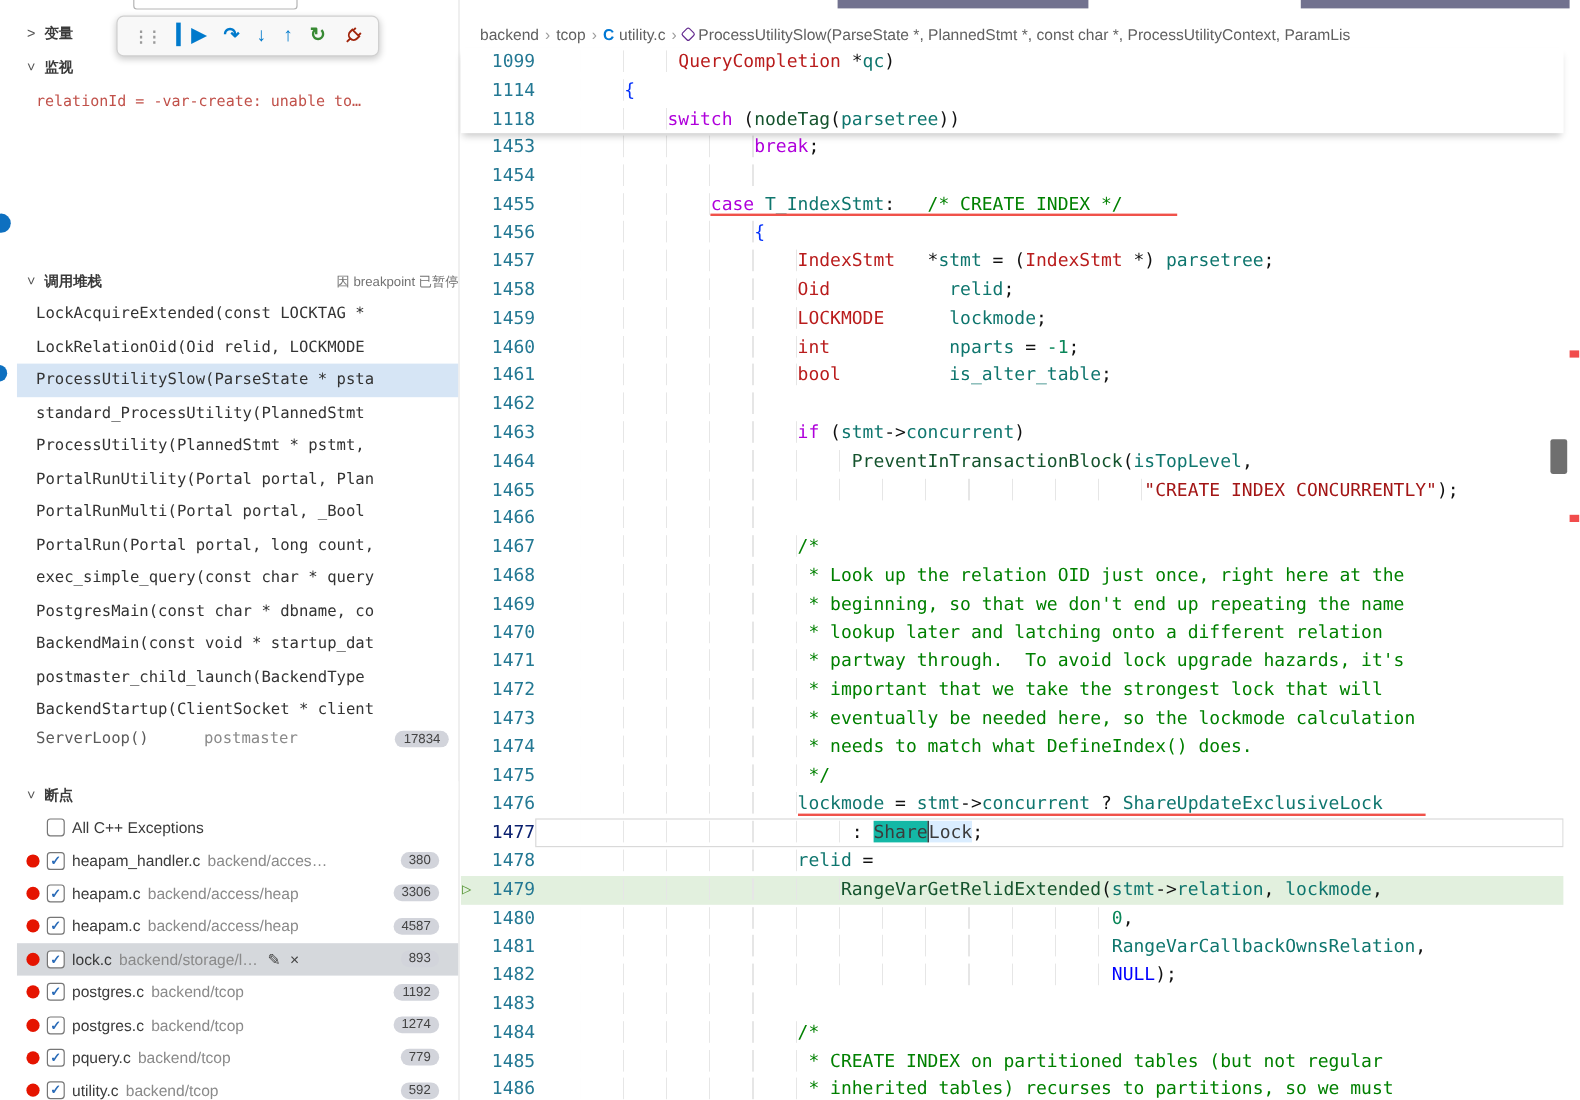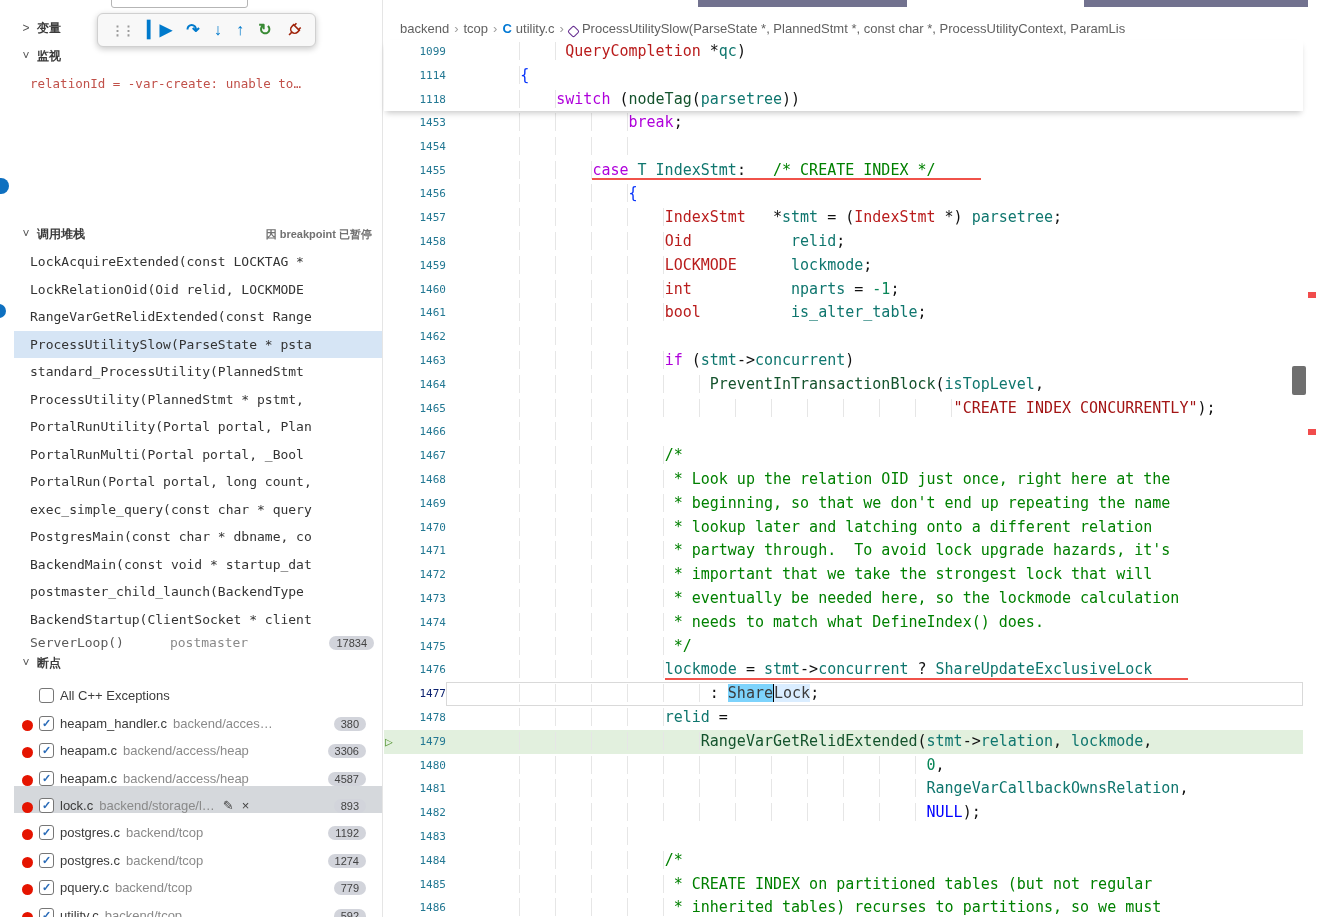--- a/index.html
+++ b/index.html
@@ -10,35 +10,35 @@
   
   .left-strip{position:absolute;left:0;top:0;width:14px;height:100%;background:#fff}
   .frag-blue1{position:absolute;left:-7px;top:178px;width:16px;height:16px;border-radius:50%;background:#0e70c0}
   .frag-blue2{position:absolute;left:-8px;top:304px;width:14px;height:14px;border-radius:50%;background:#0e70c0}
 
   
   .sidebar{position:absolute;left:14px;top:0;width:369px;height:100%;background:#fff;border-right:1px solid #e5e5e5}
   .sec-head{position:absolute;left:0;right:0;height:24px;display:flex;align-items:center;gap:5px;
     padding-left:6px;font-weight:bold;font-size:12px;color:#3b3b3b;cursor:pointer}
   .sec-head .chev{font-weight:normal;color:#555;width:12px;display:inline-block;text-align:center}
-  .sec-note{margin-left:auto;margin-right:10px;font-weight:bold;font-size:11px;color:#717171;white-space:nowrap}
+  .sec-note{margin-left:auto;margin-right:0;font-weight:normal;font-size:11px;color:#717171;white-space:nowrap}
   .watch-item{position:absolute;left:0;right:0;top:70px;height:26px;display:flex;align-items:center;
     padding-left:16px;font-family:"DejaVu Sans Mono",monospace;font-size:12.5px;color:#c1514a;white-space:nowrap;overflow:hidden}
 
   .cs-list{position:absolute;left:0;right:0;top:248px;height:402px;overflow:hidden}
   .frame{height:27.5px;display:flex;align-items:center;padding-left:16px;
     font-family:"DejaVu Sans Mono",monospace;font-size:13px;color:#333;white-space:nowrap;overflow:hidden;cursor:pointer}
   .frame.selected{background:#d6e5f5}
   .frame.partial{height:17px;align-items:flex-end;padding-top:3px;color:#5a5a5a}
   .pf-sub{color:#8a8a8a;margin-left:46px}
   .badge{margin-left:auto;margin-right:8px;background:#d2d4db;color:#434343;border-radius:9px;
     padding:1px 7px;font-family:"Liberation Sans",sans-serif;font-size:11px;white-space:nowrap}
 
   .bp-list{position:absolute;left:0;right:0;top:676px;bottom:0;overflow:hidden}
-  .bp-row{height:27.4px;display:flex;align-items:flex-end;gap:6px;padding:0 8px 0 8px;cursor:pointer;white-space:nowrap;overflow:hidden}
+  .bp-row{height:27.4px;display:flex;align-items:center;gap:6px;padding:0 8px 0 8px;cursor:pointer;white-space:nowrap;overflow:hidden}
   .bp-row.selected{background:#d5d8dc}
   .bp-dot{width:11px;height:11px;border-radius:50%;background:#e51400;flex:none}
   .bp-dot.spacer{background:transparent}
   .cbx{width:15px;height:15px;border:1px solid #767676;border-radius:3px;background:#fff;flex:none;
     display:flex;align-items:center;justify-content:center;font-size:11px;color:#2b6cb8;font-weight:bold}
   .bp-file{color:#3b3b3b}
   .bp-path{color:#8a8a8a;overflow:hidden;text-overflow:ellipsis}
   .bp-act{color:#424242;font-size:13px;margin-left:2px;cursor:pointer}
 
   
@@ -50,53 +50,53 @@
   .ic-blue{color:#007acc}
   .ic-green{color:#388a34}
   .cfg-fragment{position:absolute;left:97px;top:-14px;width:137px;height:22px;border:1px solid #b5b5b5;
     border-radius:3px;background:#fff;z-index:35}
 
   
   .editor{position:absolute;left:384px;top:0;right:0;height:100%;background:#fff}
   .tab-frag{position:absolute;top:0;height:7px;background:rgba(60,60,100,.72)}
   .breadcrumb{position:absolute;top:16px;left:16px;right:20px;height:24px;display:flex;align-items:center;
     gap:3px;color:#616161;font-size:13px;white-space:nowrap;overflow:hidden}
-  .crumb{display:flex;align-items:flex-end;gap:4px;cursor:pointer}
+  .crumb{display:flex;align-items:center;gap:4px;cursor:pointer}
   .crumb-sep{color:#9d9d9d;padding:0 2px}
   .ic-cfile{color:#0078d4;font-weight:bold;font-size:13px}
   .ic-method{width:9px;height:9px;border:1.6px solid #652d90;transform:rotate(45deg);border-radius:2px;flex:none}
 
   .sticky{position:absolute;top:40px;left:0;right:14px;background:#fff;z-index:10;
     box-shadow:0 4px 6px -2px rgba(0,0,0,.22)}
   .codewrap{position:absolute;top:111px;left:0;right:14px;bottom:0;overflow:hidden}
 
   .cl{display:flex;height:23.8px;line-height:23.8px;font-family:"DejaVu Sans Mono",monospace;
     font-size:15px;white-space:pre;position:relative}
   .glyph{width:14px;flex:none;position:relative}
-  .ln{width:48px;flex:none;text-align:right;color:#237893;font-size:11px;cursor:pointer}
+  .ln{width:48px;flex:none;text-align:right;color:#237893;font-size:15px;cursor:pointer}
   .fold{width:38px;flex:none}
   .ct{flex:1;position:relative;overflow:hidden;cursor:text}
   .cl.cur .ln{color:#0b216f}
   .cl.cur::after{content:"";position:absolute;left:62px;right:0;top:0;bottom:0;
     border:1px solid #d9d9d9;pointer-events:none}
   .cl.stk{background:rgba(125,185,105,.22)}
   .stack-arrow{position:absolute;left:1px;top:0;color:#5e9a3e;font-weight:bold;font-size:13px}
 
   .tk-ind{background:repeating-linear-gradient(90deg,transparent 0,transparent 35px,#e6e6e6 35px,#e6e6e6 36px)}
   .tk-kw{color:#af00db}
   .tk-ty{color:#b91c1c}
   .tk-vr{color:#0f766e}
   .tk-fn{color:#14532d}
   .tk-cm{color:#008000}
   .tk-st{color:#a31515}
   .tk-nm{color:#098658}
   .tk-pn{color:#111}
   .tk-cs{color:#0000ff}
   .tk-br{color:#0431fa}
-  .tk-sel{background:#7dd3fc}
+  .tk-sel{background:#14b8a6}
   .tk-selw{background:rgba(173,214,255,.45)}
   .caret{display:inline-block;width:0;border-left:1.6px solid #000;height:18px;vertical-align:-4px}
   .ulmark{position:absolute;bottom:2px;height:2px;background:#f0524a;pointer-events:none}
 
   .scroll-thumb{position:absolute;right:11px;top:366px;width:14px;height:29px;background:#6f6f6f;border-radius:2px;cursor:grab;z-index:20}
   .ruler-mark{position:absolute;right:1px;width:8px;height:6px;background:#f14c4c;z-index:20}
 </style>
 </head>
 <body>
 
@@ -119,21 +119,20 @@
   <div class="watch-item">relationId = -var-create: unable to…</div>
 
   <div class="sec-head" style="top:222px">
     <span class="chev">˅</span>
     <span>调用堆栈</span>
     <span class="sec-note">因 breakpoint 已暂停</span>
   </div>
   <div class="cs-list">
       <div class="frame">LockAcquireExtended(const LOCKTAG * </div>
       <div class="frame">LockRelationOid(Oid relid, LOCKMODE </div>
-      <div class="frame">RangeVarGetRelidExtended(const Range</div>
       <div class="frame selected">ProcessUtilitySlow(ParseState * psta</div>
       <div class="frame">standard_ProcessUtility(PlannedStmt </div>
       <div class="frame">ProcessUtility(PlannedStmt * pstmt, </div>
       <div class="frame">PortalRunUtility(Portal portal, Plan</div>
       <div class="frame">PortalRunMulti(Portal portal, _Bool </div>
       <div class="frame">PortalRun(Portal portal, long count,</div>
       <div class="frame">exec_simple_query(const char * query</div>
       <div class="frame">PostgresMain(const char * dbname, co</div>
       <div class="frame">BackendMain(const void * startup_dat</div>
       <div class="frame">postmaster_child_launch(BackendType </div>

